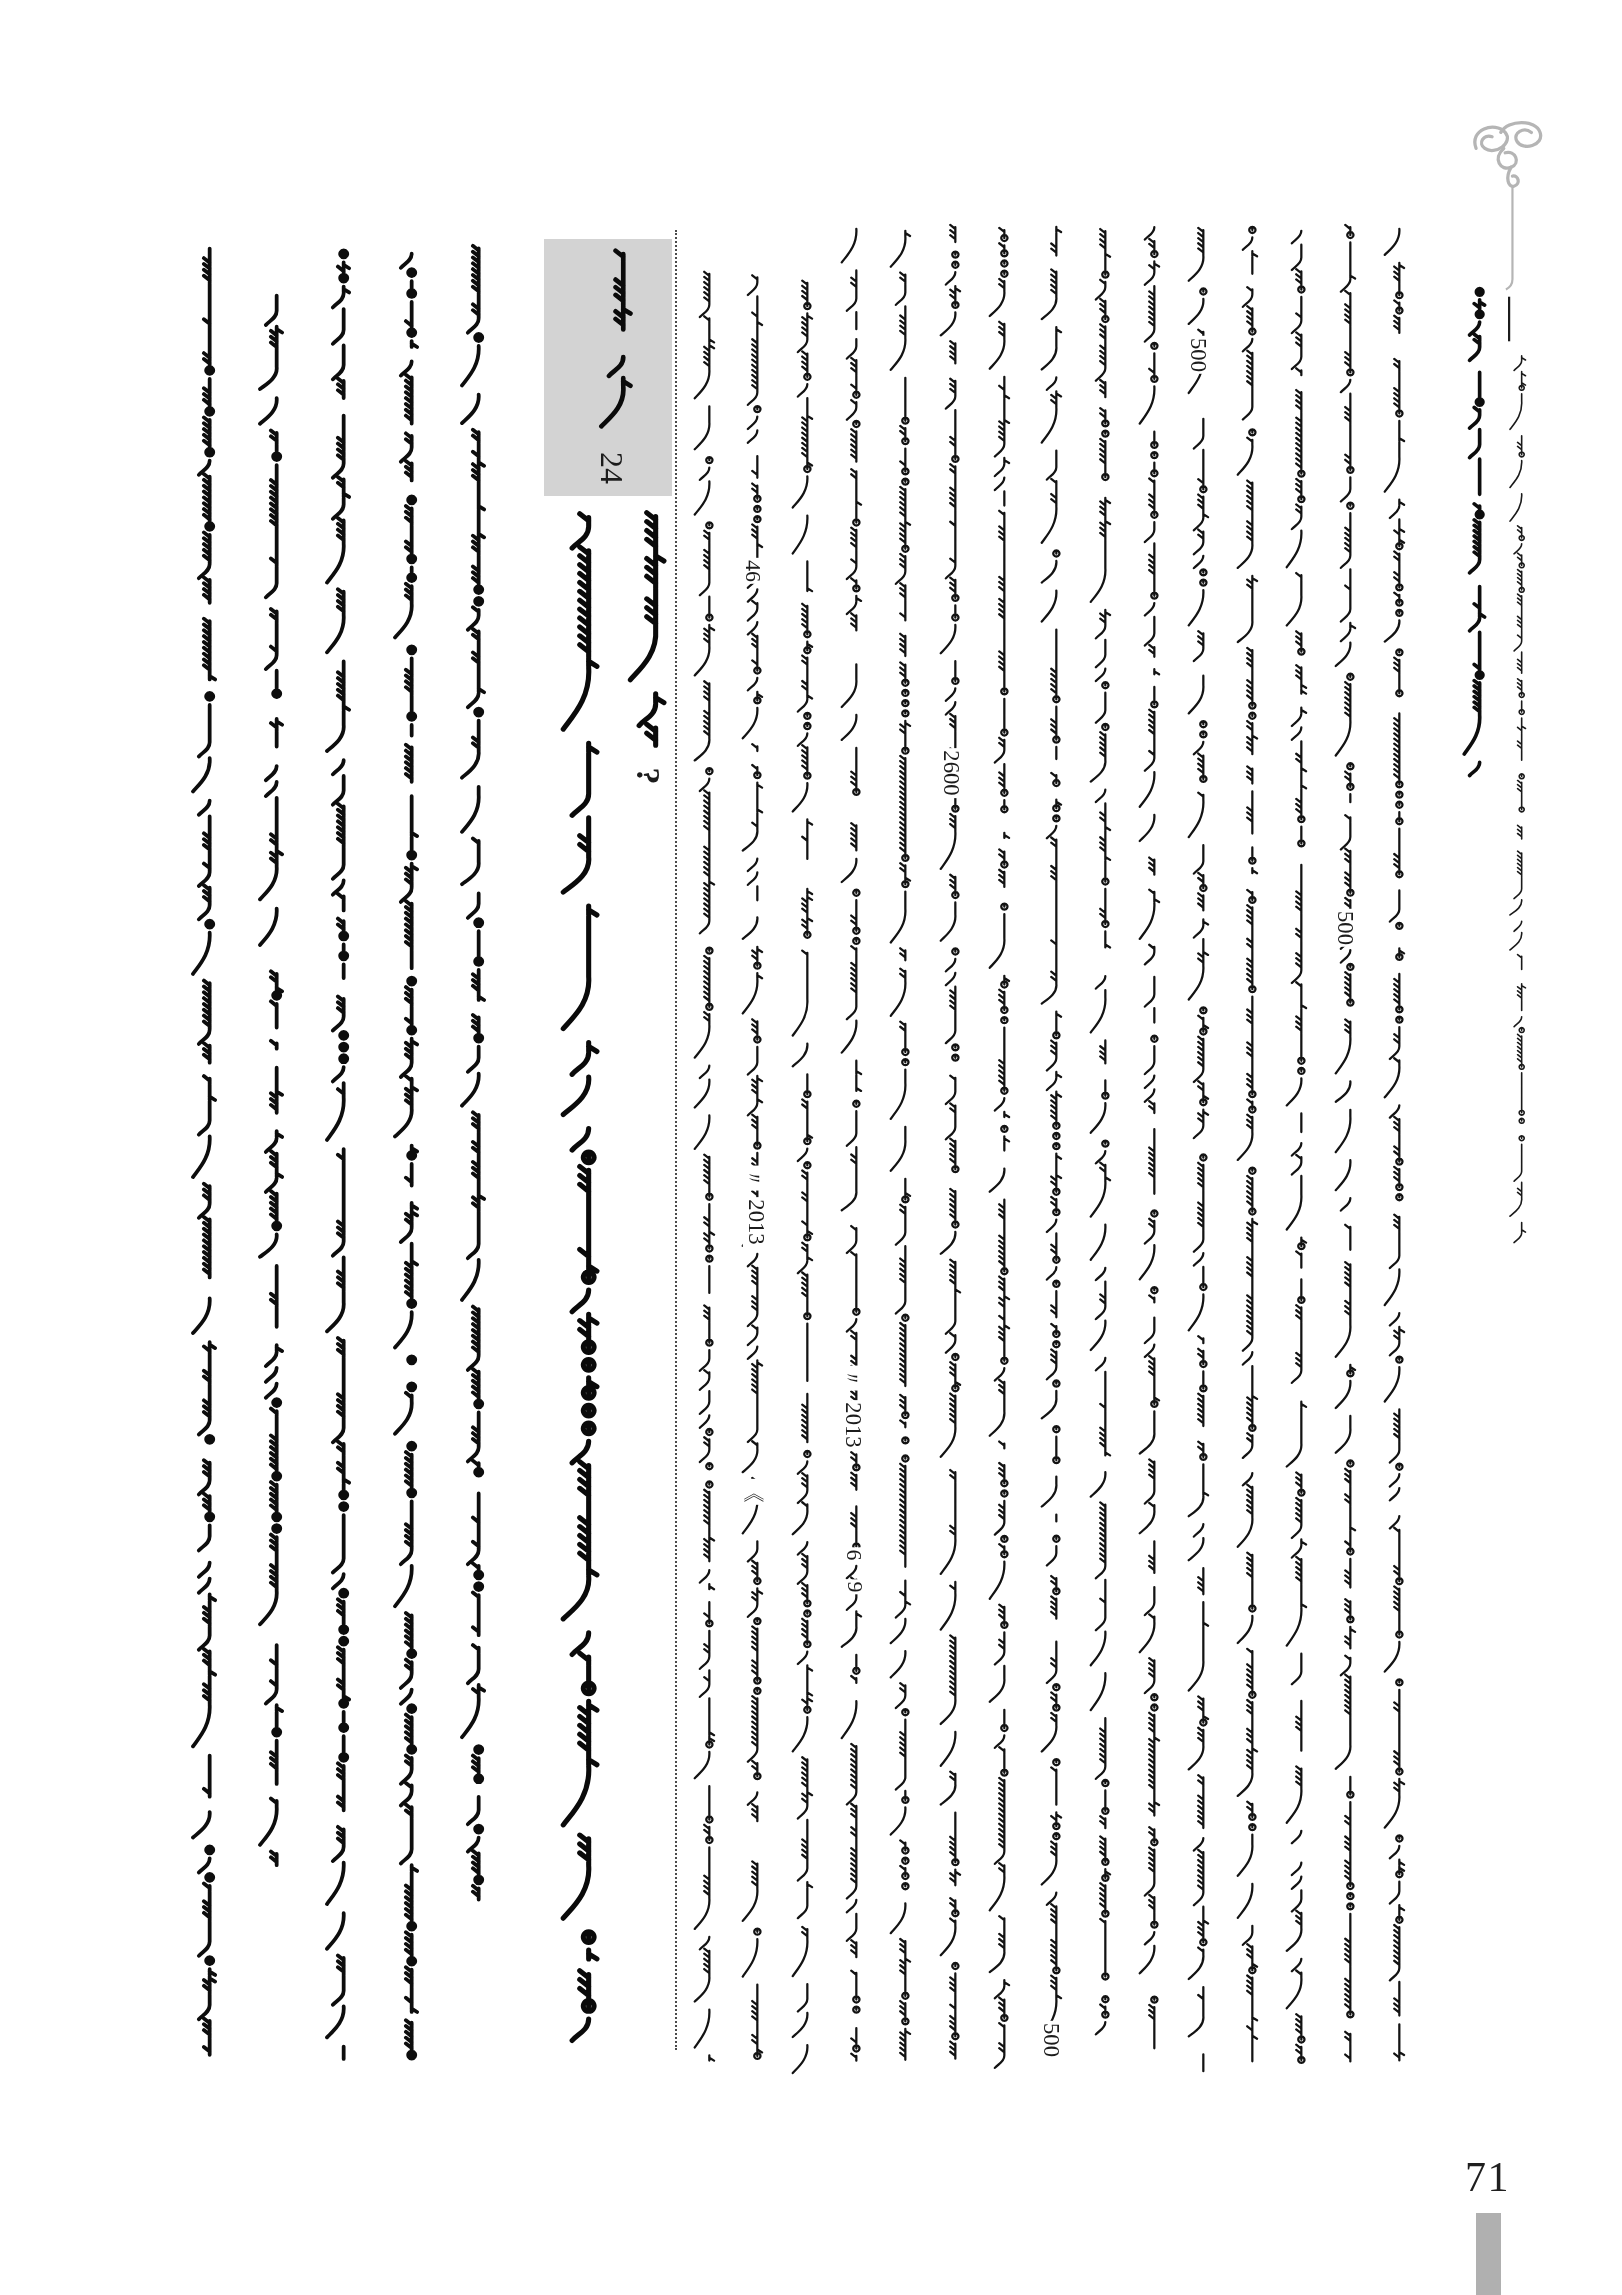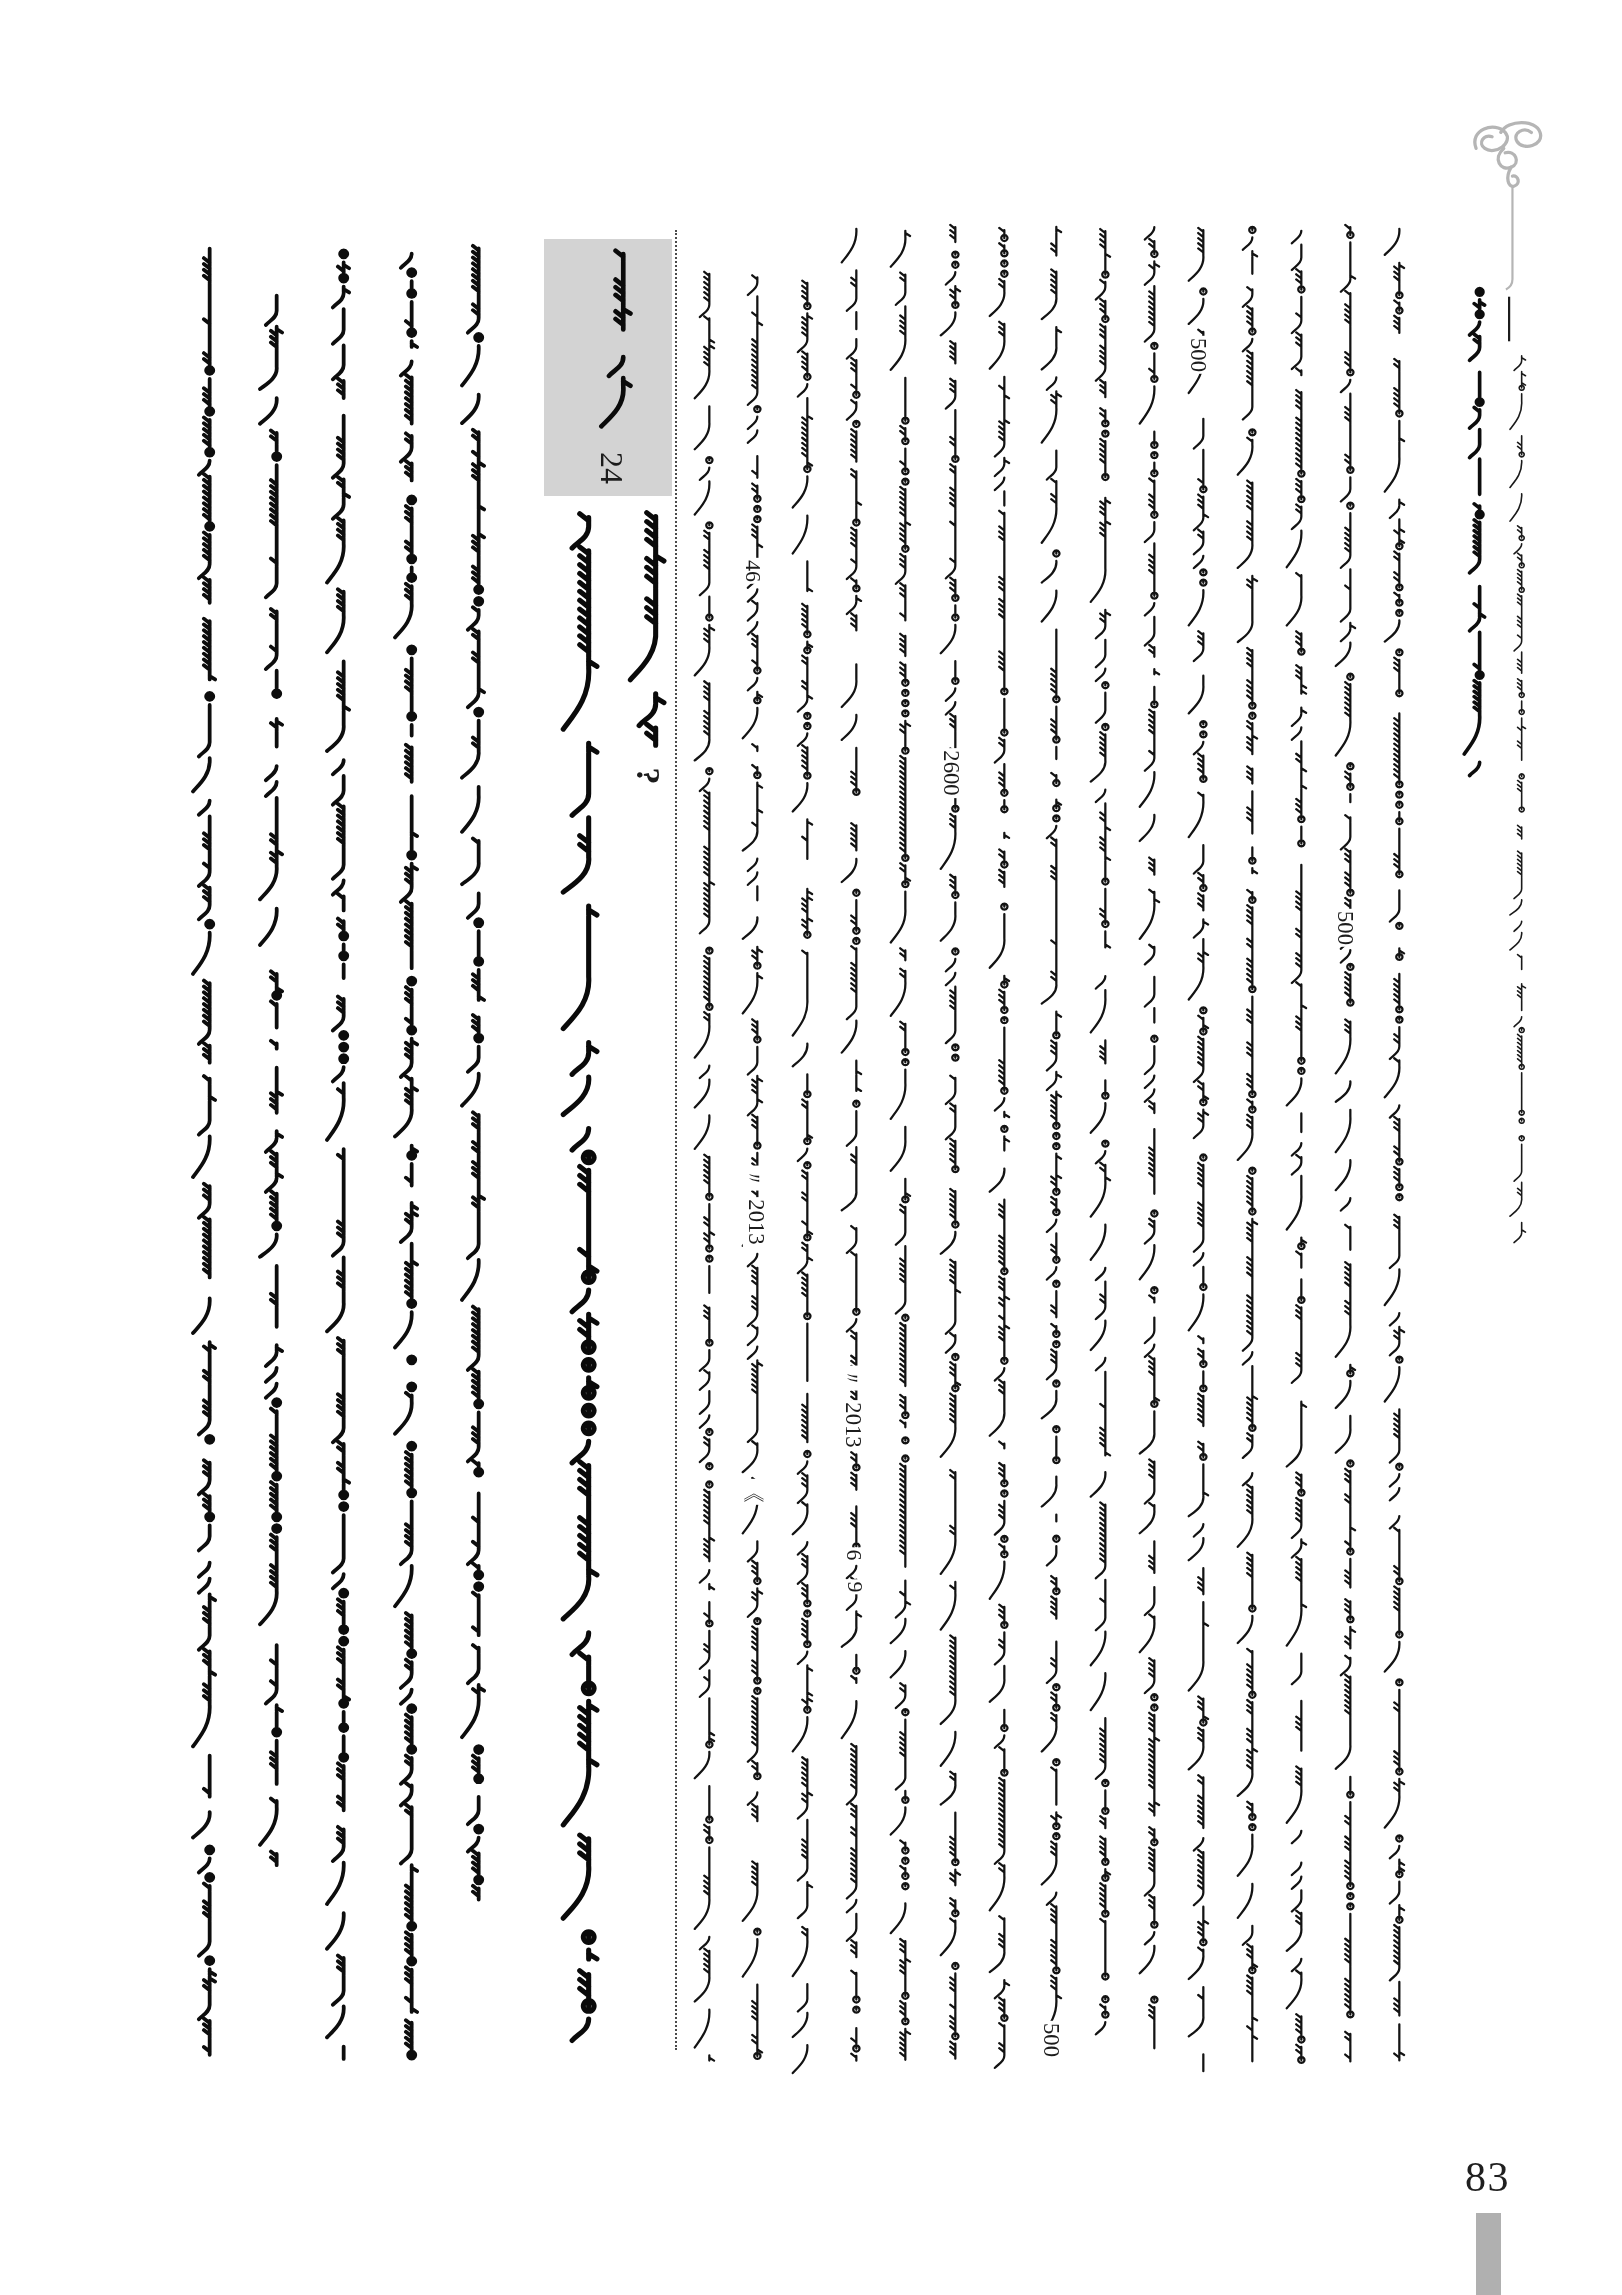--- a/index.html
+++ b/index.html
@@ -32,21 +32,21 @@
   <svg class="ornament" style="left:1463px; top:110px;" width="96" height="183" viewBox="0 0 132 250">
     <g fill="none" stroke="#b5b5b5" stroke-width="4.5" stroke-linecap="round">
       <path d="M 18,52 C 8,26 44,14 58,30 C 70,44 44,62 30,52 C 20,45 28,32 40,36"></path>
       <path d="M 52,30 C 62,12 100,12 106,30 C 112,48 82,56 74,42 C 68,30 84,22 94,30"></path>
       <path d="M 56,52 C 40,66 52,84 66,78 C 80,72 72,54 58,58"></path>
       <path d="M 66,78 C 58,92 62,106 70,104 C 80,101 76,88 68,90"></path>
     </g>
     <path d="M 68,104 L 68,232 C 68,240 63,244 59,246" fill="none" stroke="#b5b5b5" stroke-width="3"></path>
   </svg>
 
-  <div class="page-number" style="left:1465px; top:2153px;">83</div>
+  <div class="page-number" style="left:1465px; top:2153px;">71</div>
 
   <div class="page-bar" style="left: 1476px; top: 2213px; width: 25px; height: 83px; background: rgb(176, 176, 176);"></div>
 
   <div id="columns-root">
       <div class="col" style="left: 183px; top: 241px;">
         <svg width="40" height="1818" viewBox="-36.8 0 55.199999999999996 2488">
           <path d="M0 0.0 L0 16.7 M0 16.7 L0 24.1 M0 19.5 L-8.0 13.2 M0 24.7 L0 32.2 M0 27.6 L-8.0 21.3 M0 32.8 L0 40.2 M0 35.6 L-8.0 29.3 M0 40.8 L0 48.3 M0 43.7 L-8.0 37.4 M0 48.9 L0 76.1 M0 76.1 L0 101.0 M0 101.0 L0 108.5 M0 103.9 L-8.0 97.5 M0 109.0 L0 125.8 M0 125.8 L0 147.7 M0 147.7 L0 155.2 M0 150.6 L-8.0 144.3 M0 155.8 L0 163.3 M0 158.7 L-8.0 152.3 M0 163.8 L0 168.4 M0 173.0 a4.83 4.83 0 1 1 0.1 0 M0 179.9 L0 196.2 M0 196.2 L0 203.6 M0 199.0 L-8.0 192.7 M0 204.2 L0 211.7 M0 207.1 L-8.0 200.8 M0 212.3 L0 219.7 M0 215.1 L-8.0 208.8 M0 220.3 L0 224.9 M0 229.5 a4.83 4.83 0 1 1 0.1 0 M0 236.4 L0 243.9 M0 239.3 L-8.0 233.0 M0 244.5 L0 251.9 M0 247.3 L-8.0 241.0 M0 252.5 L0 260.0 M0 255.4 L-8.0 249.1 M0 260.6 L0 268.0 M0 263.4 L-8.0 257.1 M0 268.6 L0 276.1 M0 271.5 L-8.0 265.2 M0 276.7 L0 281.3 M0 285.9 a4.83 4.83 0 1 1 0.1 0 M0 292.8 C0 303.1 -10.3 306.6 -14.9 312.3 M0 314.6 L0 322.1 M0 317.5 L-8.0 311.2 M0 322.7 L0 330.1 M0 325.5 L-8.0 319.2 M0 330.7 L0 338.2 M0 333.6 L-8.0 327.3 M0 338.8 L0 346.2 M0 341.6 L-8.0 335.3 M0 346.8 L0 354.3 M0 349.7 L-8.0 343.4 M0 354.9 L0 362.3 M0 357.7 L-8.0 351.4 M0 362.9 L0 370.4 M0 365.8 L-8.0 359.5 M0 371.0 L0 378.4 M0 373.8 L-8.0 367.5 M0 379.0 L0 383.6 M0 388.2 a4.83 4.83 0 1 1 0.1 0 M0 395.1 L0 402.6 M0 398.0 L-8.0 391.7 M0 403.2 L0 410.6 M0 406.0 L-8.0 399.7 M0 411.2 L0 418.7 M0 414.1 L-8.0 407.8 M0 419.3 L0 426.7 M0 422.1 L-8.0 415.8 M0 427.3 L0 434.8 M0 430.2 L-8.0 423.9 M0 435.4 C0 445.7 -10.3 449.2 -14.9 454.9 M0 457.2 L0 464.7 M0 460.1 L-8.0 453.8 M0 465.3 L0 472.7 M0 468.1 L-8.0 461.8 M0 473.3 L0 480.8 M0 476.2 L-8.0 469.9 M0 481.4 L0 488.8 M0 484.2 L-8.0 477.9 M0 514.1 L0 521.6 M0 517.0 L-8.0 510.7 M0 522.2 L0 529.7 M0 525.1 L-8.0 518.7 M0 530.2 L0 537.7 M0 533.1 L-8.0 526.8 M0 538.3 L0 545.8 M0 541.2 L-8.0 534.8 M0 546.3 L0 553.8 M0 549.2 L-8.0 542.9 M0 554.4 L0 561.9 M0 557.3 L-8.0 550.9 M0 562.4 L0 569.9 M0 565.3 L-8.0 559.0 M0 570.5 L0 578.0 M0 573.4 L-8.0 567.0 M0 578.5 L0 586.0 M0 581.4 L-8.0 575.1 M0 586.6 L0 594.6 M0 590.0 L7.5 594.6 M0 613.7 L0 618.3 M0 622.9 a4.83 4.83 0 1 1 0.1 0 M0 629.8 L0 657.7 M0 657.7 L0 681.4 M0 681.4 C0 691.8 -10.3 695.2 -14.9 701.0 M0 703.3 C 1.7 726.2 -14.9 740.0 -23.0 749.2 M0 761.9 C0 772.2 -10.3 775.7 -14.9 781.4 M0 783.7 L0 810.4 M0 810.4 L0 817.9 M0 813.3 L-8.0 807.0 M0 818.5 L0 826.0 M0 821.4 L-8.0 815.0 M0 826.5 L0 834.0 M0 829.4 L-8.0 823.1 M0 834.6 L0 852.1 M0 852.1 L0 859.6 M0 855.0 L-8.0 848.7 M0 860.2 C0 870.5 -10.3 874.0 -14.9 879.7 M0 882.0 L0 889.5 M0 884.9 L-8.0 878.6 M0 890.1 L0 897.6 M0 893.0 L-8.0 886.6 M0 898.1 L0 905.6 M0 901.0 L-8.0 894.7 M0 906.2 C0 916.5 -10.3 920.0 -14.9 925.7 M0 928.0 L0 932.6 M0 937.2 a4.83 4.83 0 1 1 0.1 0 M0 944.1 C 1.7 972.6 -14.9 989.7 -23.0 1001.0 M0 1013.7 L0 1021.2 M0 1016.6 L-8.0 1010.2 M0 1021.7 L0 1029.2 M0 1024.6 L-8.0 1018.3 M0 1029.8 L0 1037.3 M0 1032.7 L-8.0 1026.3 M0 1037.8 L0 1045.3 M0 1040.7 L-8.0 1034.4 M0 1045.9 L0 1053.4 M0 1048.8 L-8.0 1042.4 M0 1053.9 L0 1061.4 M0 1056.8 L-8.0 1050.5 M0 1062.0 L0 1069.5 M0 1064.9 L-8.0 1058.5 M0 1070.0 L0 1077.5 M0 1072.9 L-8.0 1066.6 M0 1078.1 C0 1088.4 -10.3 1091.9 -14.9 1097.6 M0 1099.9 L0 1107.4 M0 1102.8 L-8.0 1096.5 M0 1108.0 L0 1115.5 M0 1110.9 L-8.0 1104.5 M0 1116.0 L0 1123.5 M0 1118.9 L-8.0 1112.6 M0 1145.5 L0 1153.0 M0 1148.4 L-8.0 1142.0 M0 1153.5 L0 1166.9 M0 1166.9 L0 1175.0 M0 1170.4 L7.5 1175.0 M0 1176.1 L0 1203.3 M0 1203.3 C0 1213.6 -10.3 1217.1 -14.9 1222.8 M0 1225.1 C 1.7 1253.2 -14.9 1270.1 -23.0 1281.3 M0 1293.9 L0 1301.4 M0 1296.8 L-8.0 1290.5 M0 1302.0 L0 1309.5 M0 1304.9 L-8.0 1298.5 M0 1310.0 L0 1317.5 M0 1312.9 L-8.0 1306.6 M0 1318.1 C0 1328.4 -10.3 1331.9 -14.9 1337.6 M0 1339.9 L0 1347.4 M0 1342.8 L-8.0 1336.5 M0 1348.0 L0 1355.5 M0 1350.9 L-8.0 1344.5 M0 1356.0 L0 1363.5 M0 1358.9 L-8.0 1352.6 M0 1364.1 L0 1371.6 M0 1367.0 L-8.0 1360.6 M0 1372.1 L0 1379.6 M0 1375.0 L-8.0 1368.7 M0 1380.2 L0 1387.7 M0 1383.1 L-8.0 1376.7 M0 1388.2 L0 1395.7 M0 1391.1 L-8.0 1384.8 M0 1396.3 L0 1403.8 M0 1399.2 L-8.0 1392.8 M0 1404.3 L0 1411.8 M0 1407.2 L-8.0 1400.9 M0 1412.4 L0 1419.9 M0 1415.3 L-8.0 1408.9 M0 1448.8 C 1.7 1472.7 -14.9 1487.1 -23.0 1496.6 M0 1509.3 L0 1517.3 M0 1512.7 L7.5 1517.3 M0 1518.5 L0 1526.0 M0 1521.4 L-8.0 1515.0 M0 1526.5 L0 1551.9 M0 1551.9 L0 1559.4 M0 1554.8 L-8.0 1548.5 M0 1560.0 L0 1567.4 M0 1562.8 L-8.0 1556.5 M0 1568.0 L0 1592.9 M0 1592.9 L0 1600.4 M0 1595.8 L-8.0 1589.5 M0 1601.0 L0 1608.5 M0 1603.9 L-8.0 1597.5 M0 1609.0 L0 1616.5 M0 1611.9 L-8.0 1605.6 M0 1617.1 C0 1627.4 -10.3 1630.9 -14.9 1636.6 M0 1638.9 L0 1643.5 M0 1648.1 a4.83 4.83 0 1 1 0.1 0 M0 1675.6 L0 1683.1 M0 1678.5 L-8.0 1672.2 M0 1683.7 L0 1691.1 M0 1686.5 L-8.0 1680.2 M0 1691.7 L0 1699.2 M0 1694.6 L-8.0 1688.3 M0 1699.8 C0 1710.1 -10.3 1713.6 -14.9 1719.3 M0 1721.6 L0 1729.1 M0 1724.5 L-8.0 1718.2 M0 1729.7 L0 1737.1 M0 1732.5 L-8.0 1726.2 M0 1737.7 L0 1745.2 M0 1740.6 L-8.0 1734.3 M0 1745.8 L0 1750.4 M0 1755.0 a4.83 4.83 0 1 1 0.1 0 M0 1761.9 L0 1777.1 M0 1777.1 C0 1787.4 -10.3 1790.9 -14.9 1796.6 M0 1813.6 C0 1823.9 -10.3 1827.4 -14.9 1833.1 M0 1835.4 C0 1845.8 -10.3 1849.2 -14.9 1855.0 M0 1857.3 L0 1865.3 M0 1860.7 L7.5 1865.3 M0 1866.5 L0 1878.1 M0 1878.1 L0 1885.6 M0 1881.0 L-8.0 1874.7 M0 1886.2 L0 1893.6 M0 1889.0 L-8.0 1882.7 M0 1894.2 L0 1901.7 M0 1897.1 L-8.0 1890.8 M0 1902.3 L0 1914.1 M0 1914.1 C0 1924.4 -10.3 1927.9 -14.9 1933.6 M0 1935.9 L0 1943.4 M0 1938.8 L-8.0 1932.5 M0 1944.0 L0 1951.5 M0 1946.9 L-8.0 1940.5 M0 1952.0 L0 1959.5 M0 1954.9 L-8.0 1948.6 M0 1960.1 L0 1968.1 M0 1963.5 L7.5 1968.1 M0 1969.3 L0 1984.8 M0 1984.8 L0 1992.2 M0 1987.6 L-8.0 1981.3 M0 1992.8 L0 2000.3 M0 1995.7 L-8.0 1989.4 M0 2000.9 L0 2008.3 M0 2003.7 L-8.0 1997.4 M0 2008.9 C 1.7 2038.0 -14.9 2055.4 -23.0 2067.0 M0 2079.7 L0 2094.0 M0 2094.0 L0 2106.6 M0 2106.6 L0 2129.0 M0 2129.0 L0 2136.5 M0 2131.9 L-8.0 2125.6 M0 2157.6 C 1.7 2175.2 -14.9 2185.8 -23.0 2192.8 M0 2205.5 L0 2210.1 M0 2214.7 a4.83 4.83 0 1 1 0.1 0 M0 2221.6 C0 2231.9 -10.3 2235.4 -14.9 2241.1 M0 2243.4 L0 2248.0 M0 2252.6 a4.83 4.83 0 1 1 0.1 0 M0 2259.5 L0 2267.0 M0 2262.4 L-8.0 2256.1 M0 2267.6 L0 2284.1 M0 2284.1 L0 2291.6 M0 2287.0 L-8.0 2280.6 M0 2292.1 L0 2299.6 M0 2295.0 L-8.0 2288.7 M0 2300.2 L0 2307.7 M0 2303.1 L-8.0 2296.7 M0 2308.2 L0 2336.4 M0 2336.4 C0 2346.8 -10.3 2350.2 -14.9 2356.0 M0 2358.3 L0 2362.9 M0 2367.5 a4.83 4.83 0 1 1 0.1 0 M0 2374.4 L0 2382.4 M0 2377.8 L7.5 2382.4 M0 2383.6 L0 2391.6 M0 2387.0 L7.5 2391.6 M0 2392.8 L0 2400.3 M0 2395.7 L-8.0 2389.3 M0 2400.8 L0 2408.3 M0 2403.7 L-8.0 2397.4 M0 2408.9 L0 2424.0 M0 2424.0 C0 2434.3 -10.3 2437.8 -14.9 2443.5 M0 2445.8 L0 2453.3 M0 2448.7 L-8.0 2442.4 M0 2453.9 L0 2461.3 M0 2456.7 L-8.0 2450.4 M0 2461.9 L0 2469.4 M0 2464.8 L-8.0 2458.5 M0 2470.0 L0 2485.3 M0 2485.3 L0 2492.7 M0 2488.1 L-8.0 2481.8 " fill="none" stroke="#0d0d0d" stroke-width="5.2" stroke-linecap="round"></path>
         </svg>
       </div>
       <div class="col" style="left: 250px; top: 289px;">

